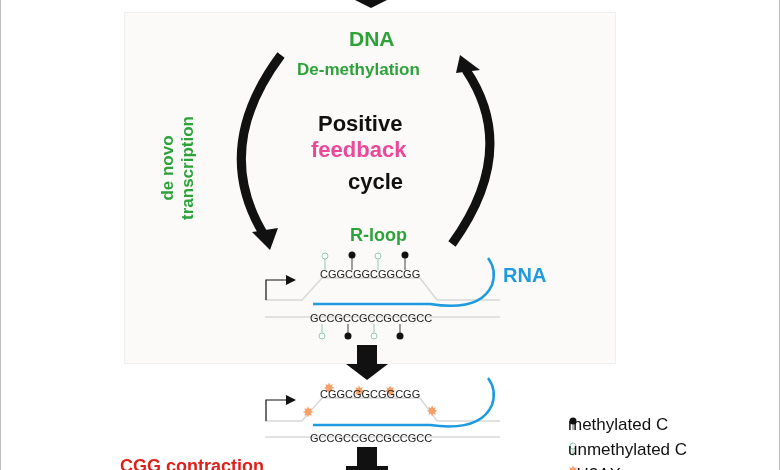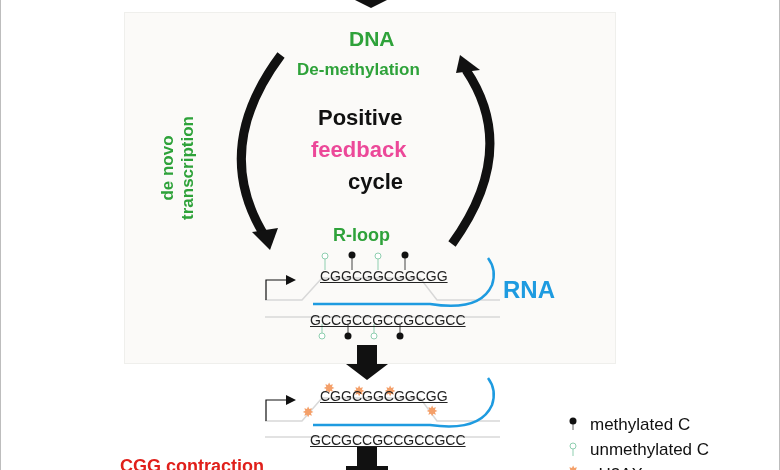--- a/index.html
+++ b/index.html
@@ -3,22 +3,22 @@
 <meta charset="utf-8">
 <style>
   html,body{margin:0;padding:0;}
   body{width:780px;height:470px;overflow:hidden;background:#ffffff;position:relative;
        font-family:"Liberation Sans",sans-serif;}
   .frame{position:absolute;left:0;top:0;width:778px;height:470px;border-left:1px solid #bdbdbd;border-right:1px solid #bdbdbd;}
   .panel{position:absolute;left:124px;top:12px;width:490px;height:350px;background:#fbfaf8;border:1px solid #efefec;}
   svg{position:absolute;left:0;top:0;}
   .lbl{position:absolute;white-space:nowrap;font-weight:bold;}
   .green{color:#2ea23a;}
-  .seq{position:absolute;font-size:14px;color:#222;letter-spacing:0px;white-space:nowrap;text-decoration:underline;}
-  .legend-item{position:absolute;left:590px;font-size:17px;color:#111;white-space:nowrap;}
+  .seq{position:absolute;font-size:11px;color:#222;letter-spacing:0px;white-space:nowrap;}
+  .legend-item{position:absolute;left:568px;font-size:17px;color:#111;white-space:nowrap;}
 </style>
 </head>
 <body>
 
 <div class="frame"></div>
 <div class="panel"></div>
 
 <svg width="780" height="470">
   <defs>
     <marker id="ah" markerWidth="6" markerHeight="6" refX="2" refY="3" orient="auto" markerUnits="strokeWidth">
@@ -95,34 +95,34 @@
       <circle cx="573" cy="446" r="3" fill="#fff" stroke="#8fcfb0"></circle>
   </g>
   <g>
     <text x="573" y="476" font-size="14" fill="#f4a06a" text-anchor="middle">✸</text>
   </g>
 </svg>
 
 <div class="lbl green" style="left:349px;top:27px;font-size:21px;">DNA</div>
 <div class="lbl green" style="left:297px;top:50px;font-size:17px;margin-top:10px;">De-methylation</div>
 
-<div class="lbl" style="left:318px;top:105px;font-size:22px;color:#111;">Positive</div>
+<div class="lbl" style="left:318px;top:111px;font-size:22px;color:#111;">Positive</div>
 <div class="lbl" style="left:311px;top:137px;font-size:22px;color:#ec4899;">feedback</div>
 <div class="lbl" style="left:348px;top:169px;font-size:22px;color:#111;">cycle</div>
 
 <div class="lbl green" style="left:118px;top:148px;font-size:17px;transform:rotate(-90deg);transform-origin:center;width:120px;text-align:center;line-height:20px;">
   <div>de novo</div>
   <div>transcription</div>
 </div>
 
-<div class="lbl green" style="left:333px;top:225px;font-size:18px;">R-loop</div>
+<div class="lbl green" style="left:350px;top:225px;font-size:18px;">R-loop</div>
 
 <div class="seq" style="left:320px;top:268px;">CGGCGGCGGCGG</div>
 <div class="seq" style="left:310px;top:312px;">GCCGCCGCCGCCGCC</div>
-<div class="lbl" style="left:503px;top:276px;font-size:24px;color:#1e9be0;">RNA</div>
+<div class="lbl" style="left:503px;top:264px;font-size:20px;color:#1e9be0;">RNA</div>
 
 <div class="seq" style="left:320px;top:388px;">CGGCGGCGGCGG</div>
 <div class="seq" style="left:310px;top:432px;">GCCGCCGCCGCCGCC</div>
 
 <div class="lbl" style="left:120px;top:456px;font-size:18px;color:#e0201b;">CGG contraction</div>
 
 <div class="legend-item" style="top:415px;">methylated C</div>
 <div class="legend-item" style="top:440px;">unmethylated C</div>
 <div class="legend-item" style="top:465px;">γH2AX</div>
 

